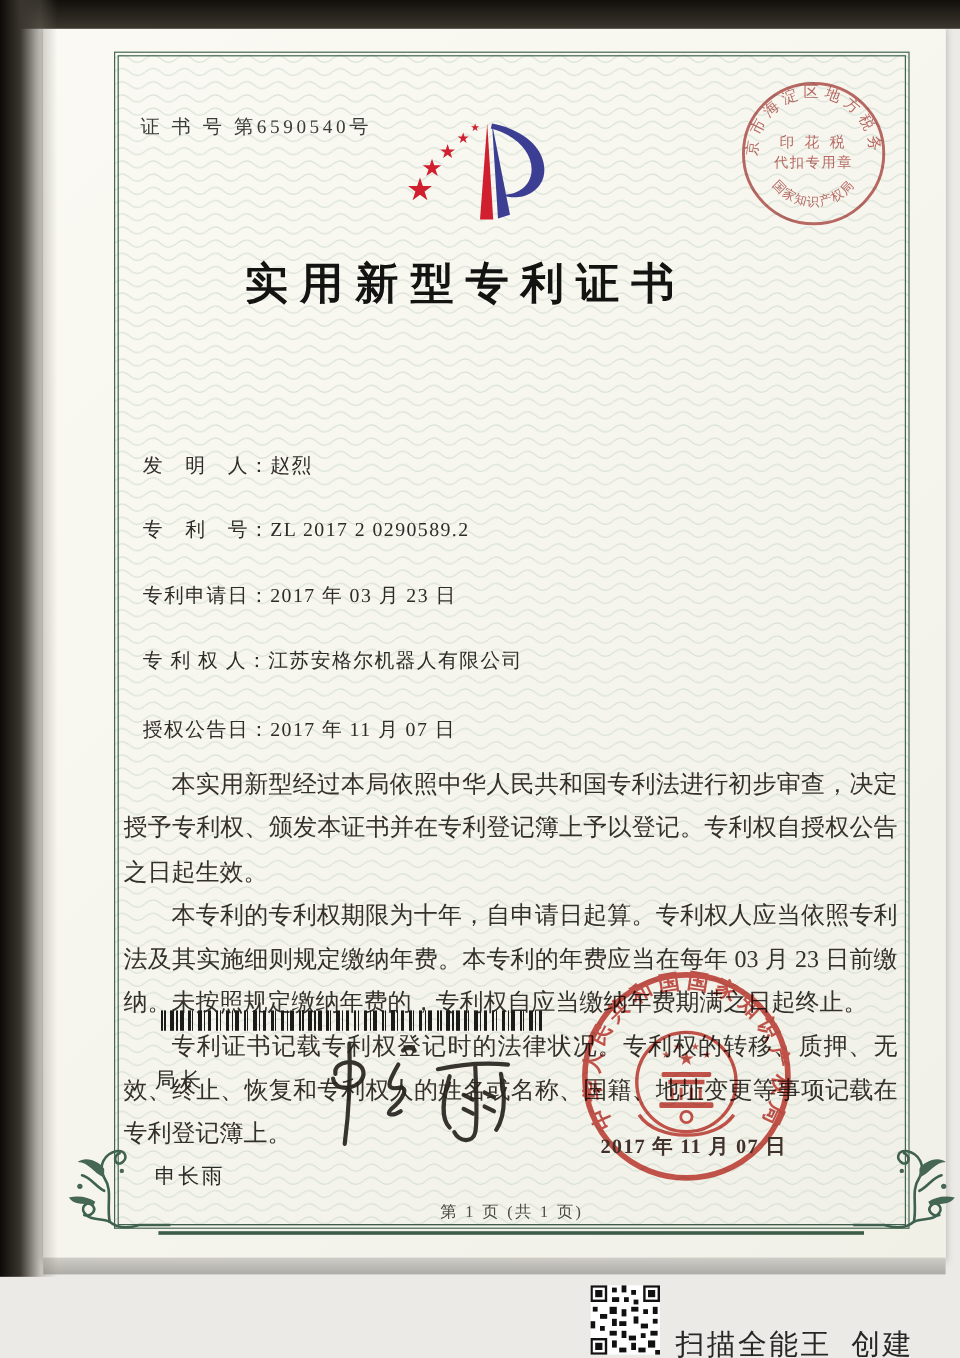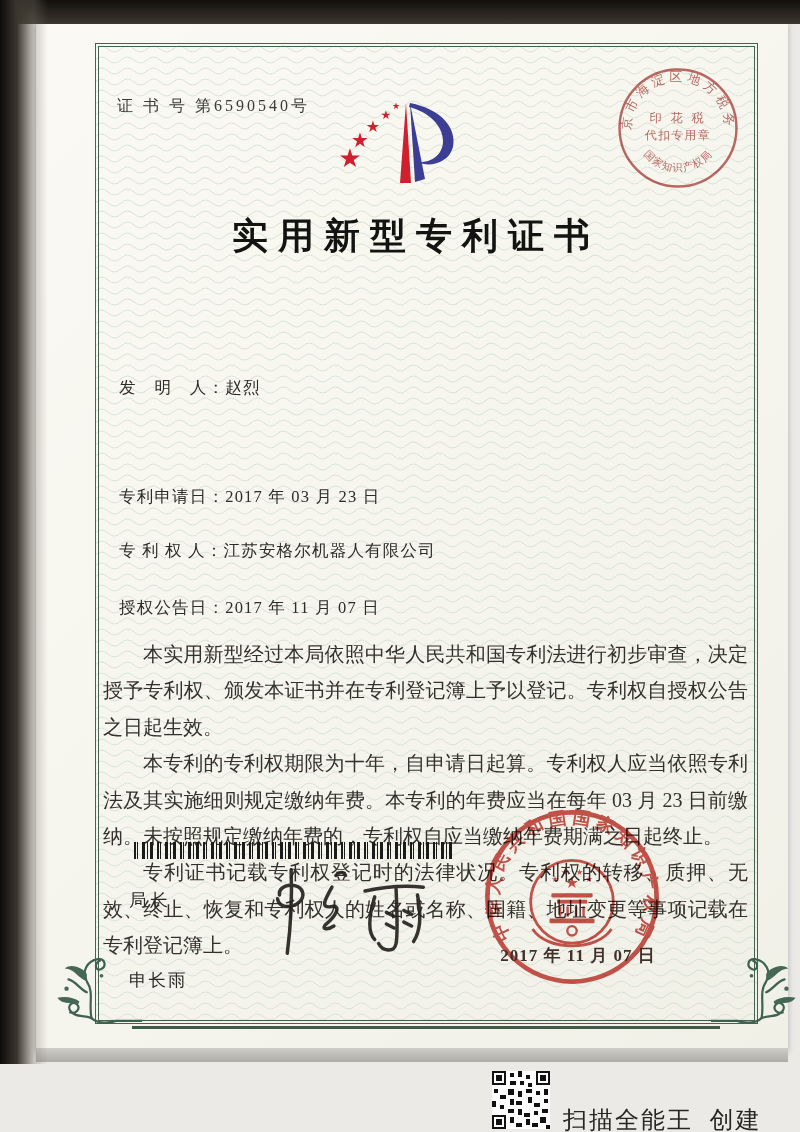--- a/index.html
+++ b/index.html
@@ -22,21 +22,21 @@
   .frame-bottom-line{position:absolute;left:96px;top:998px;width:588px;height:5px;z-index:3;
          border-top:1px solid #3c5c48;border-bottom:3px solid #3c5c48;}
   .corner{position:absolute;width:92px;height:92px;z-index:4;}
   .corner-left{left:14px;top:928px;}
   .corner-right{left:675px;top:928px;transform:scaleX(-1);}
   
   .cert-number{position:absolute;left:81px;top:74px;z-index:6;font-size:16px;
                letter-spacing:3px;color:#3a3a38;}
   .logo{position:absolute;left:294px;top:73px;width:140px;height:100px;z-index:6;}
   .title{position:absolute;left:59px;top:190px;width:586px;z-index:6;text-align:center;
-         font-size:36px;font-weight:700;letter-spacing:10px;color:#131312;margin-left:28px;}
+         font-size:36px;font-weight:700;letter-spacing:10px;color:#131312;}
   
   .field{position:absolute;left:83px;z-index:6;font-size:16.5px;color:#2e2b28;letter-spacing:1.2px;white-space:nowrap;}
   .field .lbl{letter-spacing:1.2px;}
   
   .paras{position:absolute;left:67px;top:614px;width:645px;z-index:6;
          font-size:20px;line-height:1.82;color:#34302b;text-align:justify;}
   .paras p{margin:0;text-indent:2em;}
   
   .barcode{position:absolute;left:98px;top:820px;width:320px;height:17px;z-index:6;
     background:repeating-linear-gradient(90deg,
@@ -126,20 +126,23 @@
       </g>
       <polygon points="76,8 70,88 81,88" fill="#d0202f"></polygon>
       <polygon points="80,8 85,87 95,84" fill="#3c3e93"></polygon>
       <path d="M80,8 C112,14 127,34 123,52 C119,68 99,73 88,67 C101,68 113,60 113,46 C113,31 99,17 79,12 Z" fill="#3c3e93"></path>
     </svg>
 
     <div class="title">实用新型专利证书</div>
 
     <div class="field" style="top:355px">
       <span class="lbl">发　明　人：</span><span>赵烈</span>
+    </div>
+    <div class="field" style="top:409px">
+      <span class="lbl">专　利　号：</span><span>ZL 2017 2 0290589.2</span>
     </div>
     <div class="field" style="top:464px">
       <span class="lbl">专利申请日：</span><span>2017 年 03 月 23 日</span>
     </div>
     <div class="field" style="top:518px">
       <span class="lbl">专 利 权 人：</span><span>江苏安格尔机器人有限公司</span>
     </div>
     <div class="field" style="top:575px">
       <span class="lbl">授权公告日：</span><span>2017 年 11 月 07 日</span>
     </div>
@@ -210,20 +213,21 @@
       <text font-size="13.5" fill="#b3524e" letter-spacing="4.5">
         <textPath href="#taxTop" startOffset="50%" text-anchor="middle">北京市海淀区地方税务局</textPath>
       </text>
       <text font-size="11" fill="#b3524e" letter-spacing="1">
         <textPath href="#taxBot" startOffset="50%" text-anchor="middle">国家知识产权局</textPath>
       </text>
       <text x="70" y="64" font-size="13" fill="#b3524e" text-anchor="middle" letter-spacing="3">印 花 税</text>
       <text x="70" y="82" font-size="12.5" fill="#b3524e" text-anchor="middle" letter-spacing="1.5">代扣专用章</text>
     </svg>
 
+    <div class="page-footer">第 1 页 (共 1 页)</div>
 
   </div>
 
   <div class="page-edge"></div>
 
   <div class="scan-row">
     <svg class="qr" viewBox="0 0 29 29">
       <rect x="0" y="0" width="29" height="29" fill="#ffffff"></rect>
       <g fill="#111111">
         <rect x="0" y="0" width="7" height="7"></rect>

